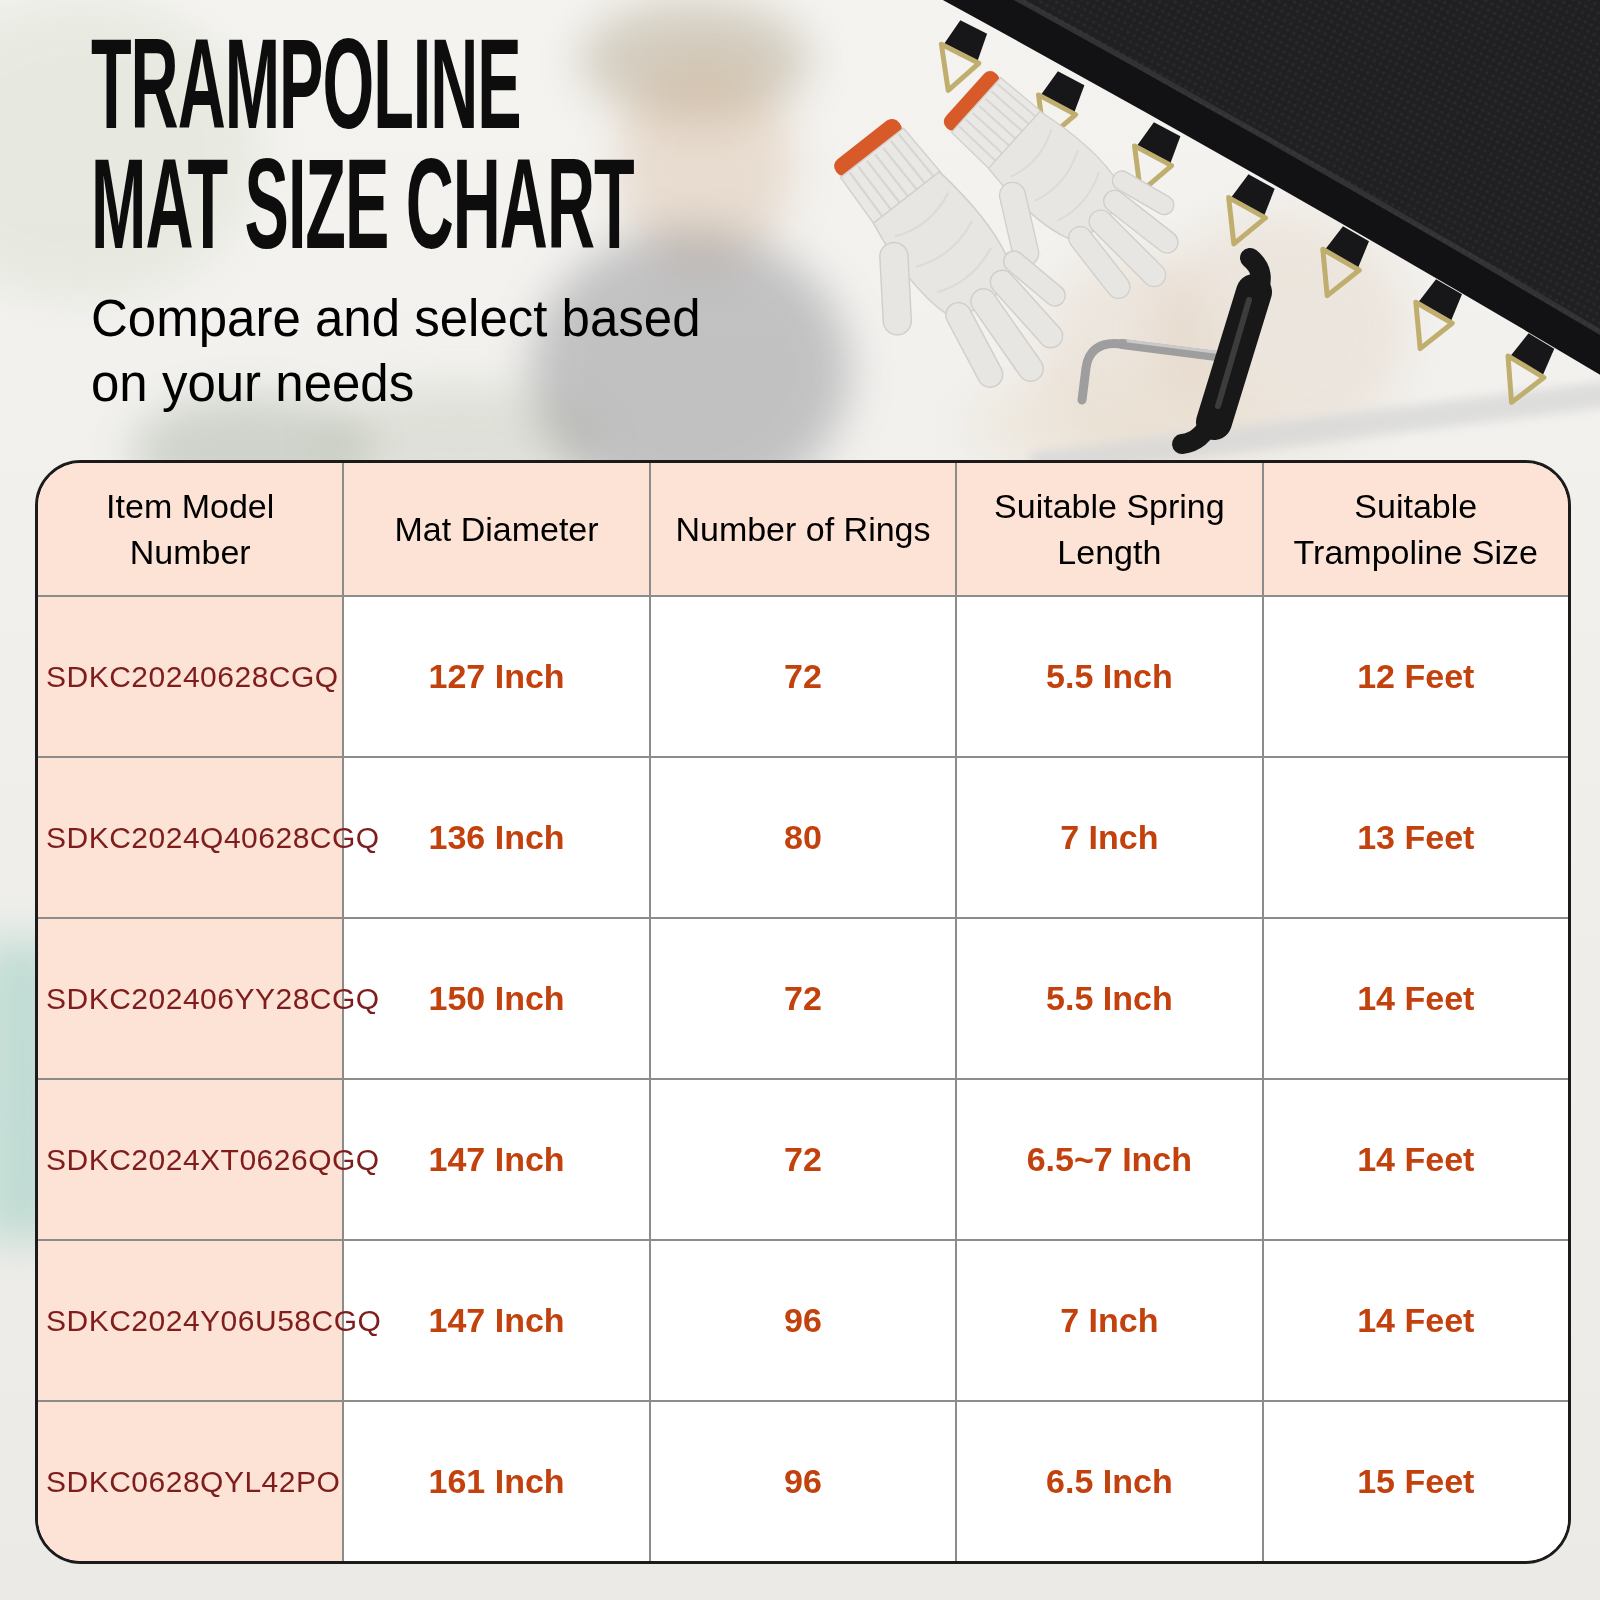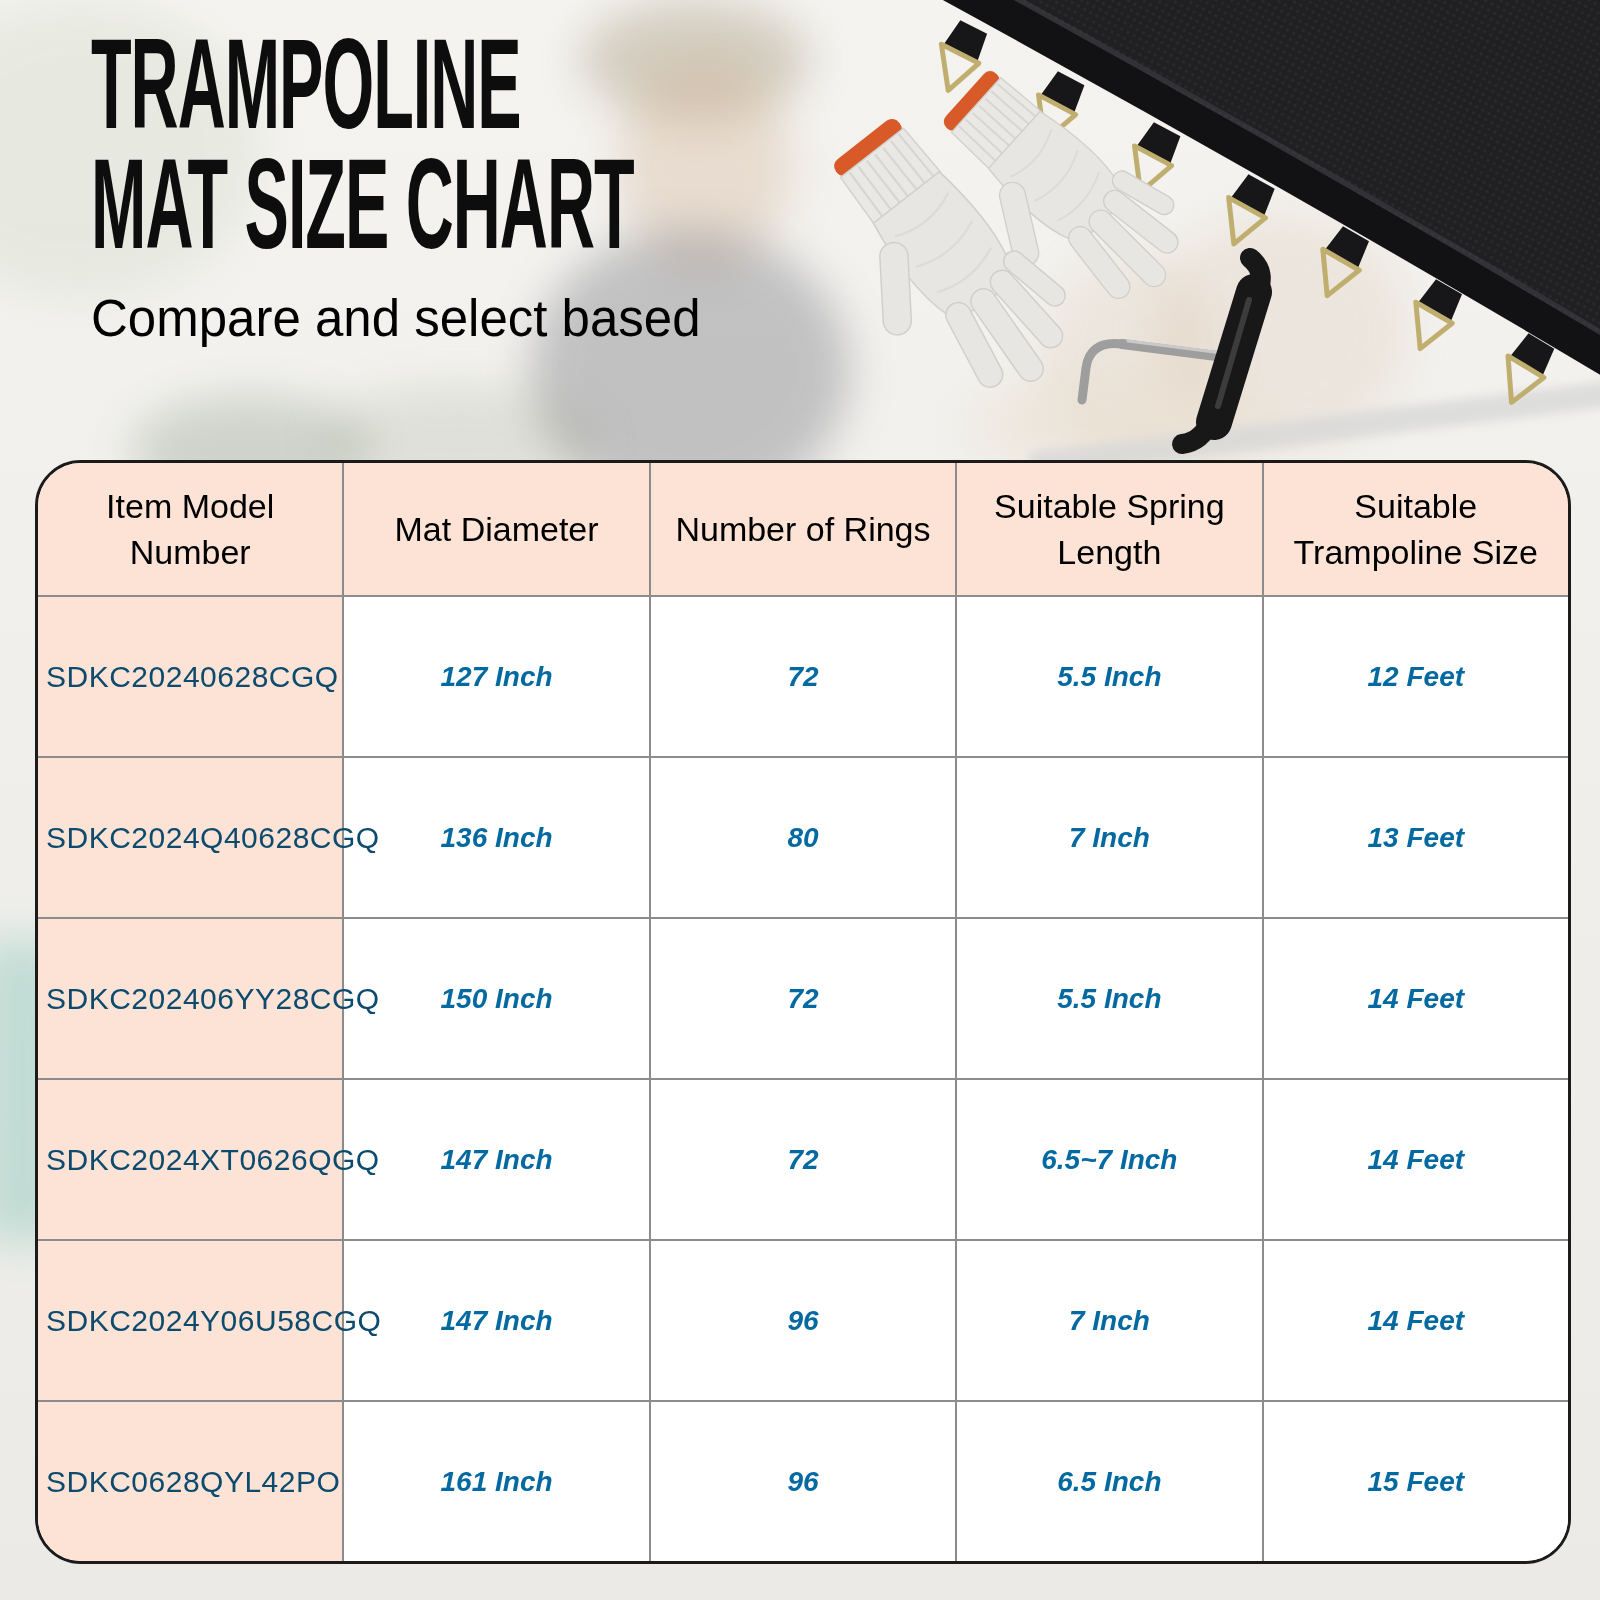--- a/index.html
+++ b/index.html
@@ -40,22 +40,22 @@
   }
   .size-chart th,.size-chart td{
     border:2px solid #8c8c8c;text-align:center;vertical-align:middle;
     padding:0 8px;
   }
   .size-chart thead th{
     background:#fce3d6;font-weight:400;font-size:34px;color:#000;
     height:132px;line-height:46px;
   }
   .size-chart tbody tr{height:138px;}
-  td.model{background:#fce3d6;font-size:30px;color:#0c4a6e;letter-spacing:0.5px;}
-  td.val{background:#ffffff;font-size:28px;font-weight:700;color:#0369a1;font-style:italic;}
+  td.model{background:#fce3d6;font-size:30px;color:#7f1d1d;letter-spacing:0.5px;}
+  td.val{background:#ffffff;font-size:34px;font-weight:700;color:#c2410c;}
 </style>
 </head>
 <body>
 
 <svg class="decor-svg" viewBox="0 0 1600 1600" aria-hidden="true">
   <defs>
     <filter id="blurL" x="-60%" y="-60%" width="220%" height="220%">
         <feGaussianBlur stdDeviation="22"></feGaussianBlur>
       </filter>
     <filter id="blurS" x="-40%" y="-40%" width="180%" height="180%">
@@ -128,20 +128,21 @@
   </g>
 </svg>
 
 <header class="hero">
   <h1>
     <span class="tline">TRAMPOLINE</span>
     <span class="tline">MAT SIZE CHART</span>
   </h1>
   <div class="subtitle">
     <div>Compare and select based</div>
+    <div>on your needs</div>
   </div>
 </header>
 
 <div class="table-wrap">
   <table class="size-chart">
     <colgroup>
       <col style="width:20%">
         <col style="width:20%">
         <col style="width:20%">
         <col style="width:20%">

